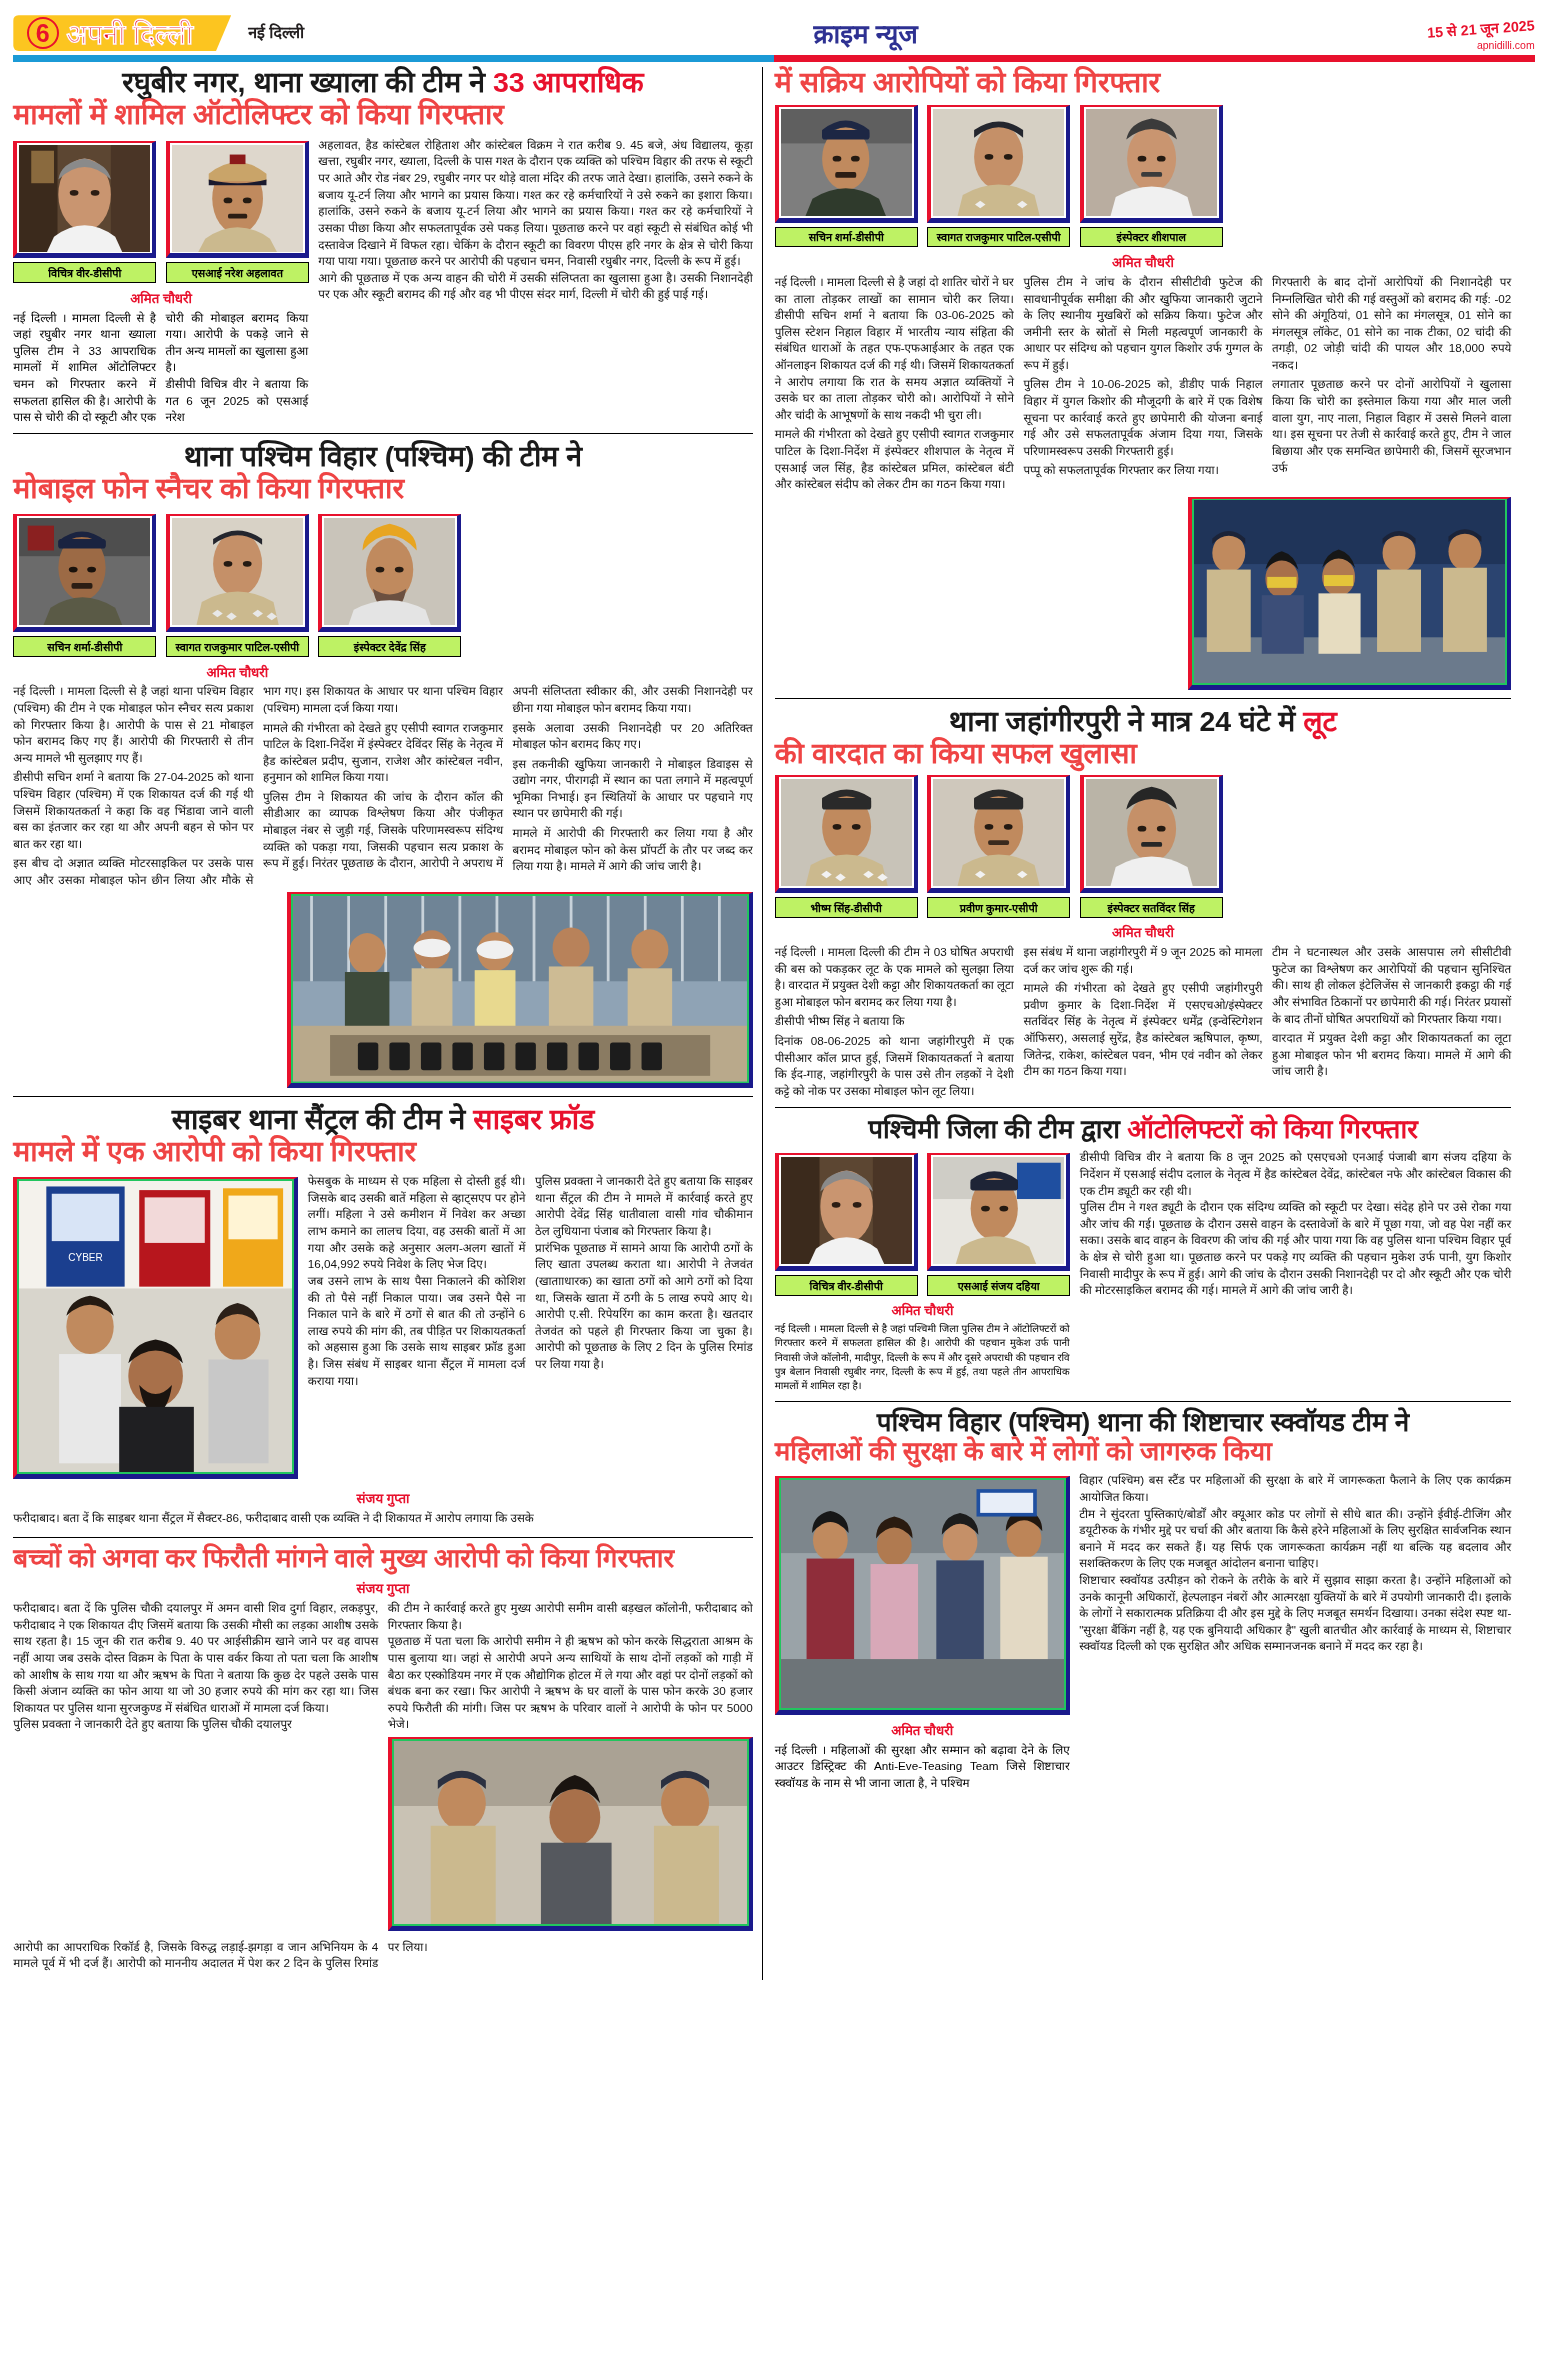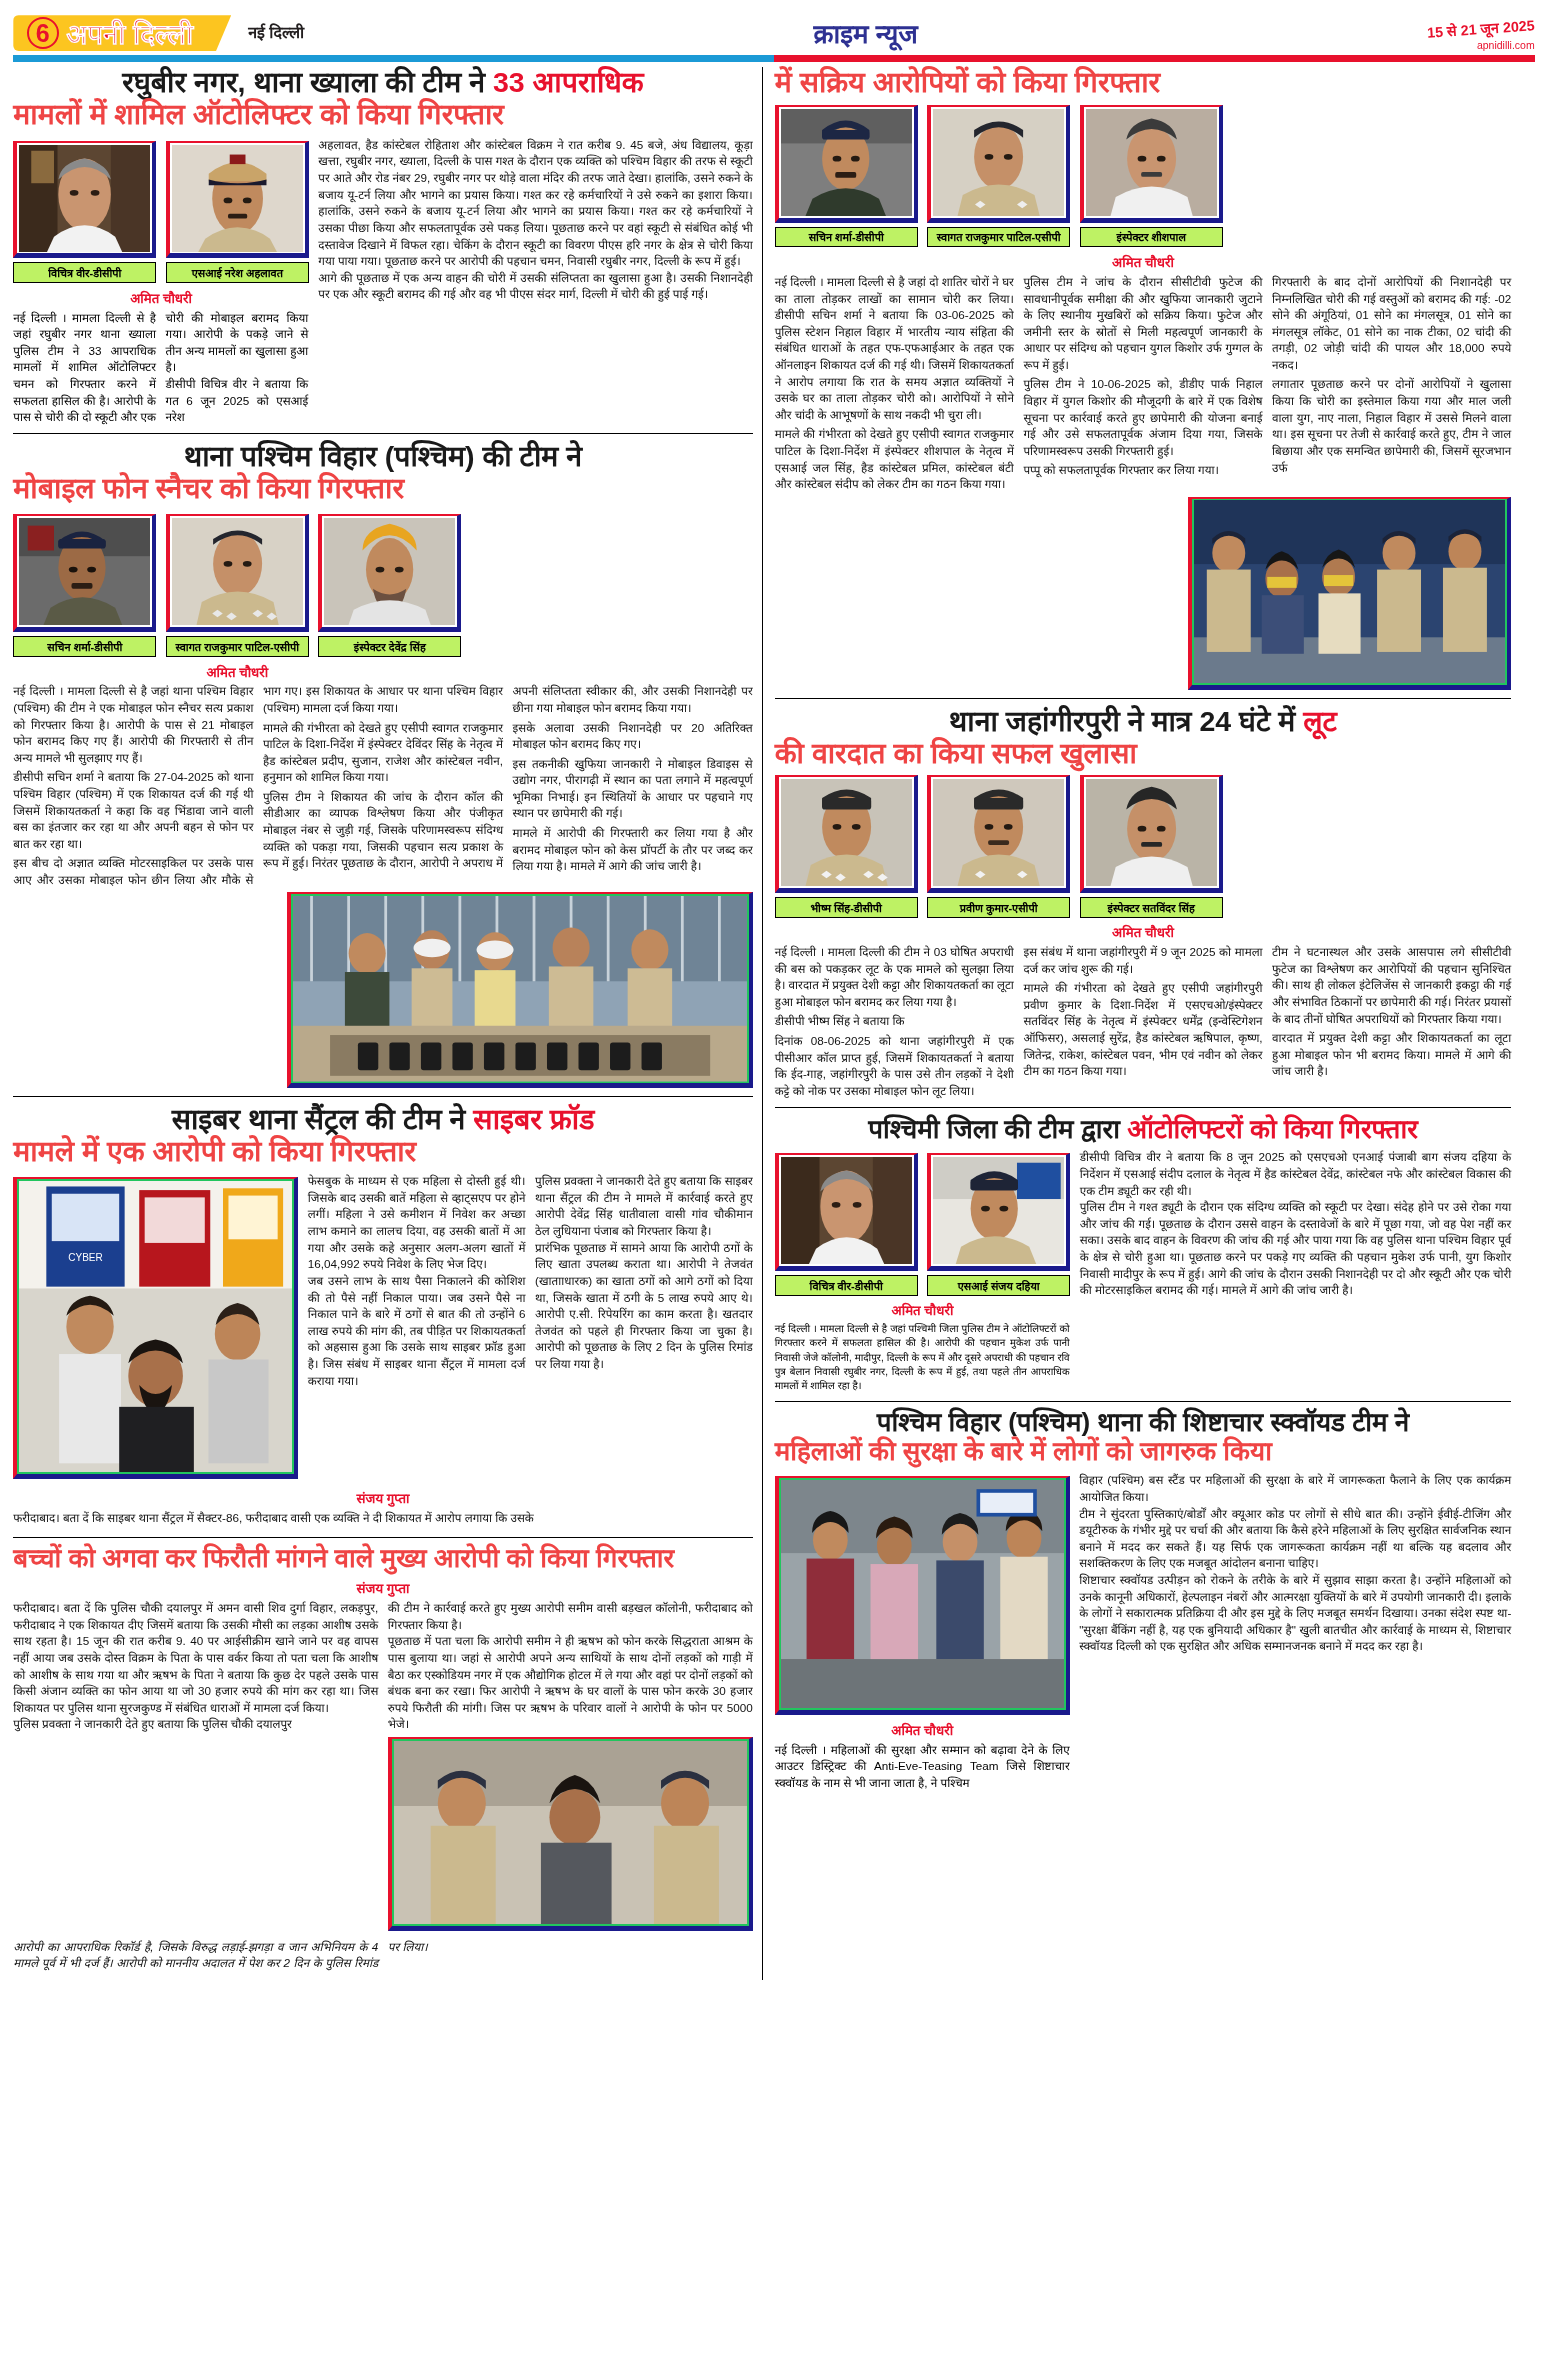--- a/index.html
+++ b/index.html
@@ -69,21 +69,21 @@
   .pcap {
     background: #bef264; border: 1.1px solid #000; color: #000;
     font-size: 11px; font-weight: 700; text-align: center; padding: 1.9px 1.9px;
     margin-top: 3.8px; white-space: nowrap; overflow: hidden;
   }
   .byline { color: #e8112d; font-weight: 700; font-size: 13.3px; text-align: center; margin: 5.7px 0 2.9px 0; }
 
   
   .body-flow { column-count: 3; column-gap: 9.5px; column-rule: none;
     font-size: 11.7px; line-height: 1.42; text-align: justify; color: #111; }
-  .body-flow.c2 { column-count: 2; font-style: italic; }
+  .body-flow.c2 { column-count: 2; }
   .body-flow.c1 { column-count: 1; }
   .body-flow p { margin-bottom: 2.9px; text-indent: 0; }
 
   .art { margin-bottom: 7.6px; }
   .flex-art { display: flex; gap: 9.5px; }
   .flex-art .media { flex: none; }
   .flex-art .txt { flex: 1; font-size: 11.7px; line-height: 1.42; text-align: justify; color: #111; }
   .txt.two { column-count: 2; column-gap: 9.5px; }
 
   hr.sep { border: none; border-top: 1.4px solid #000; margin: 6.7px 0 6.7px 0; }

